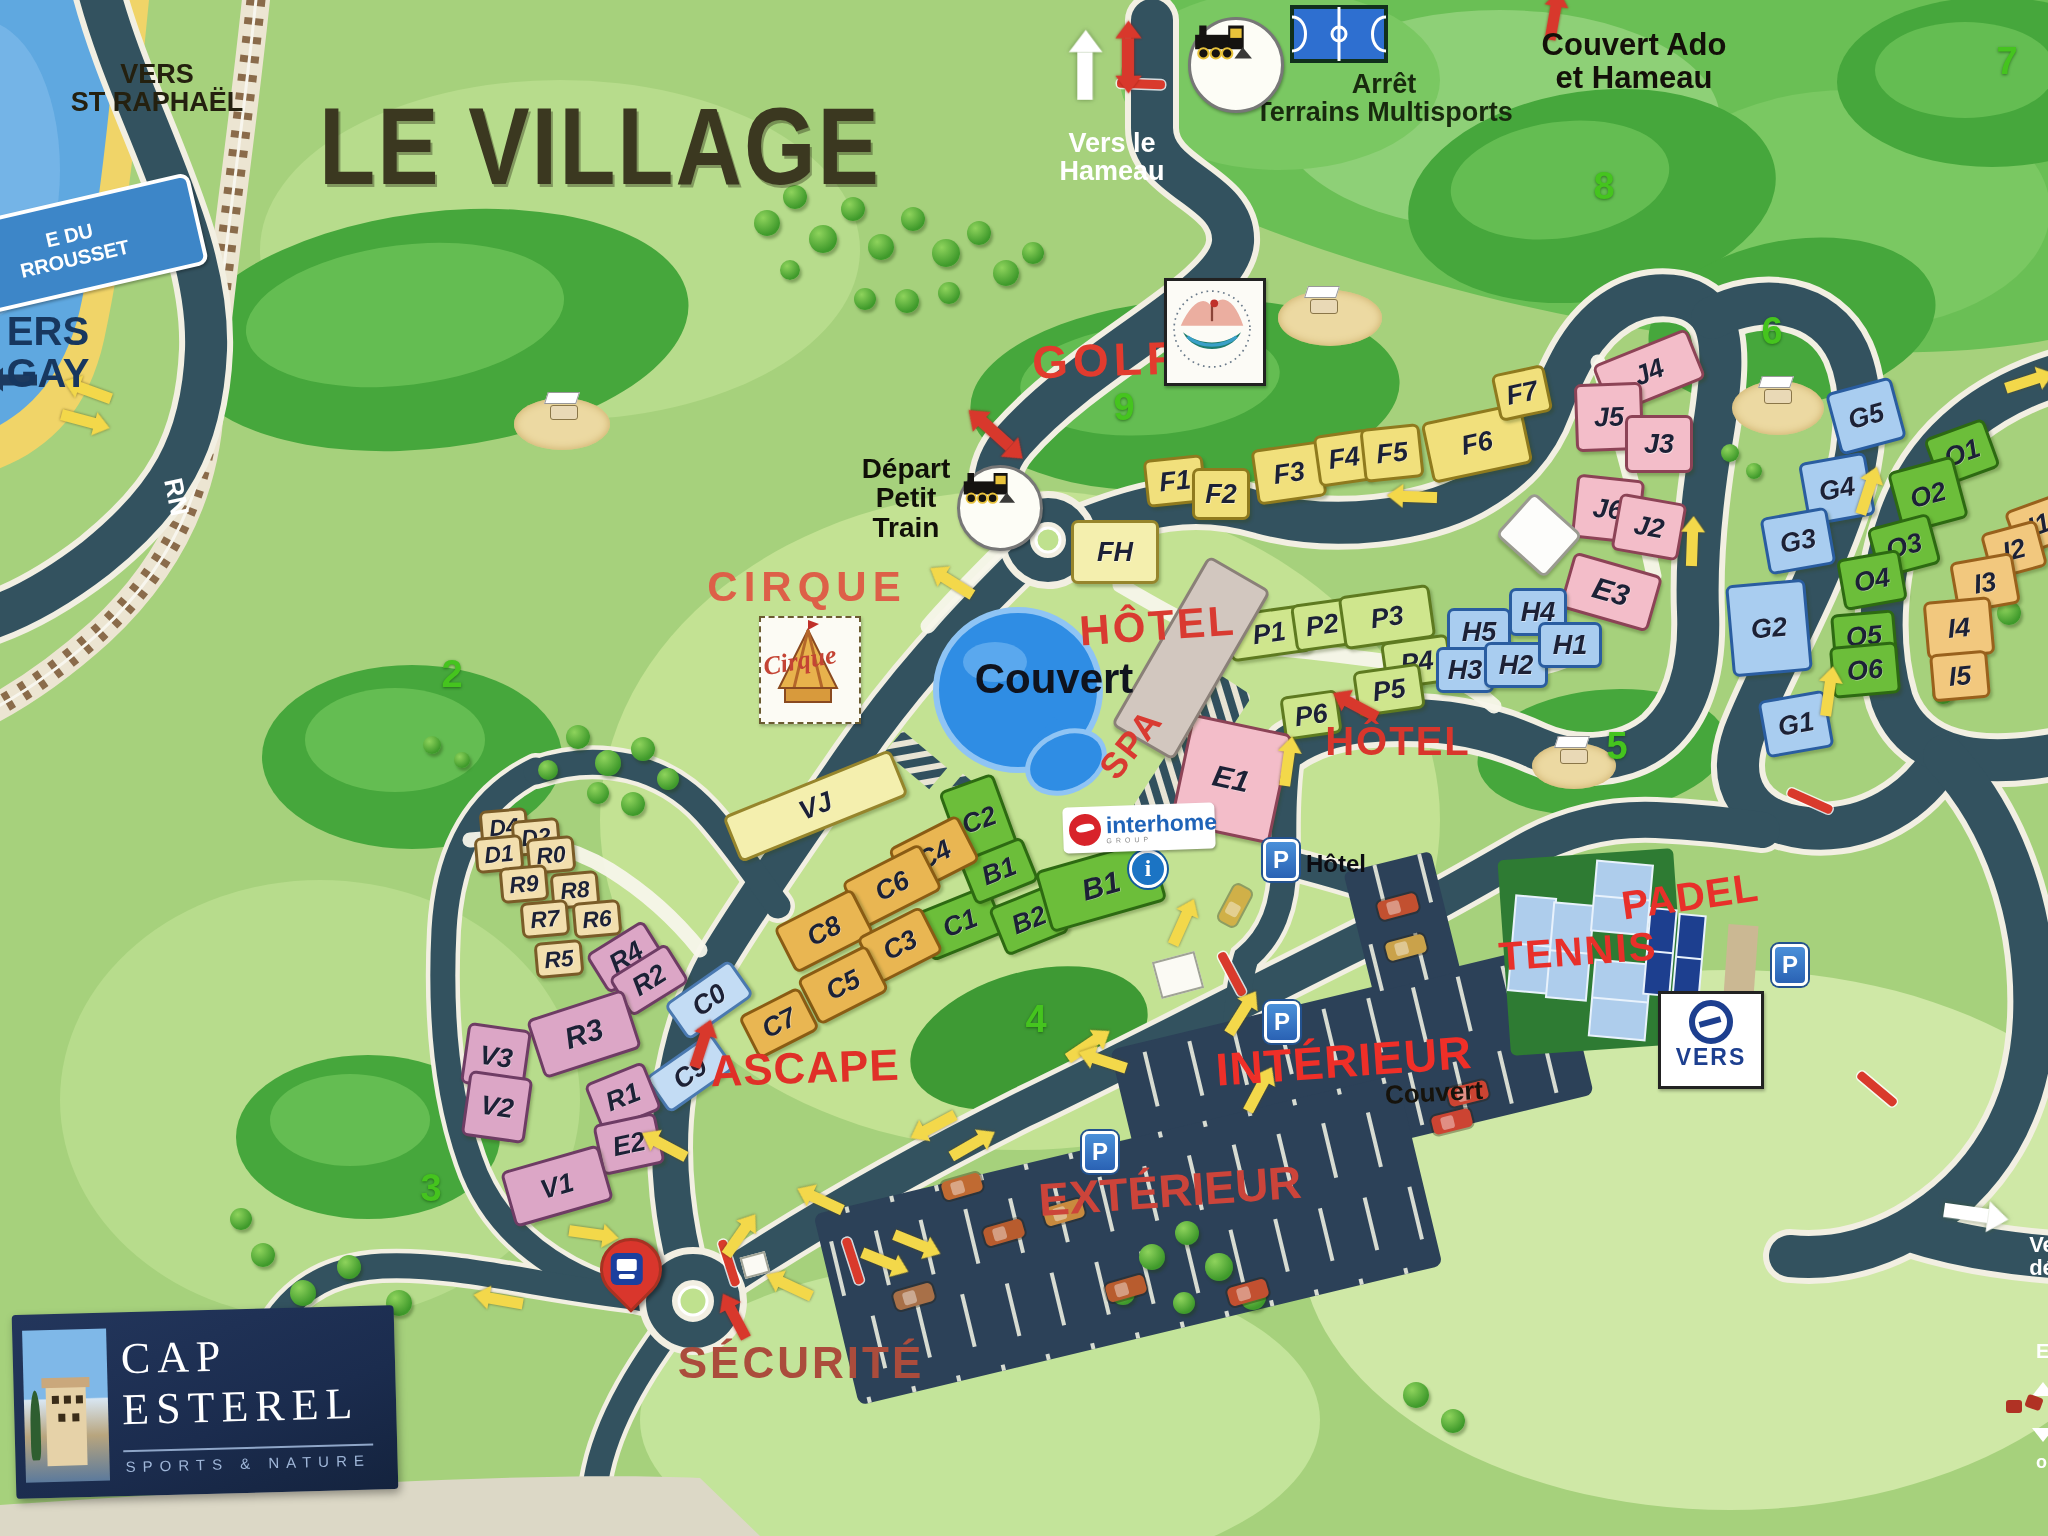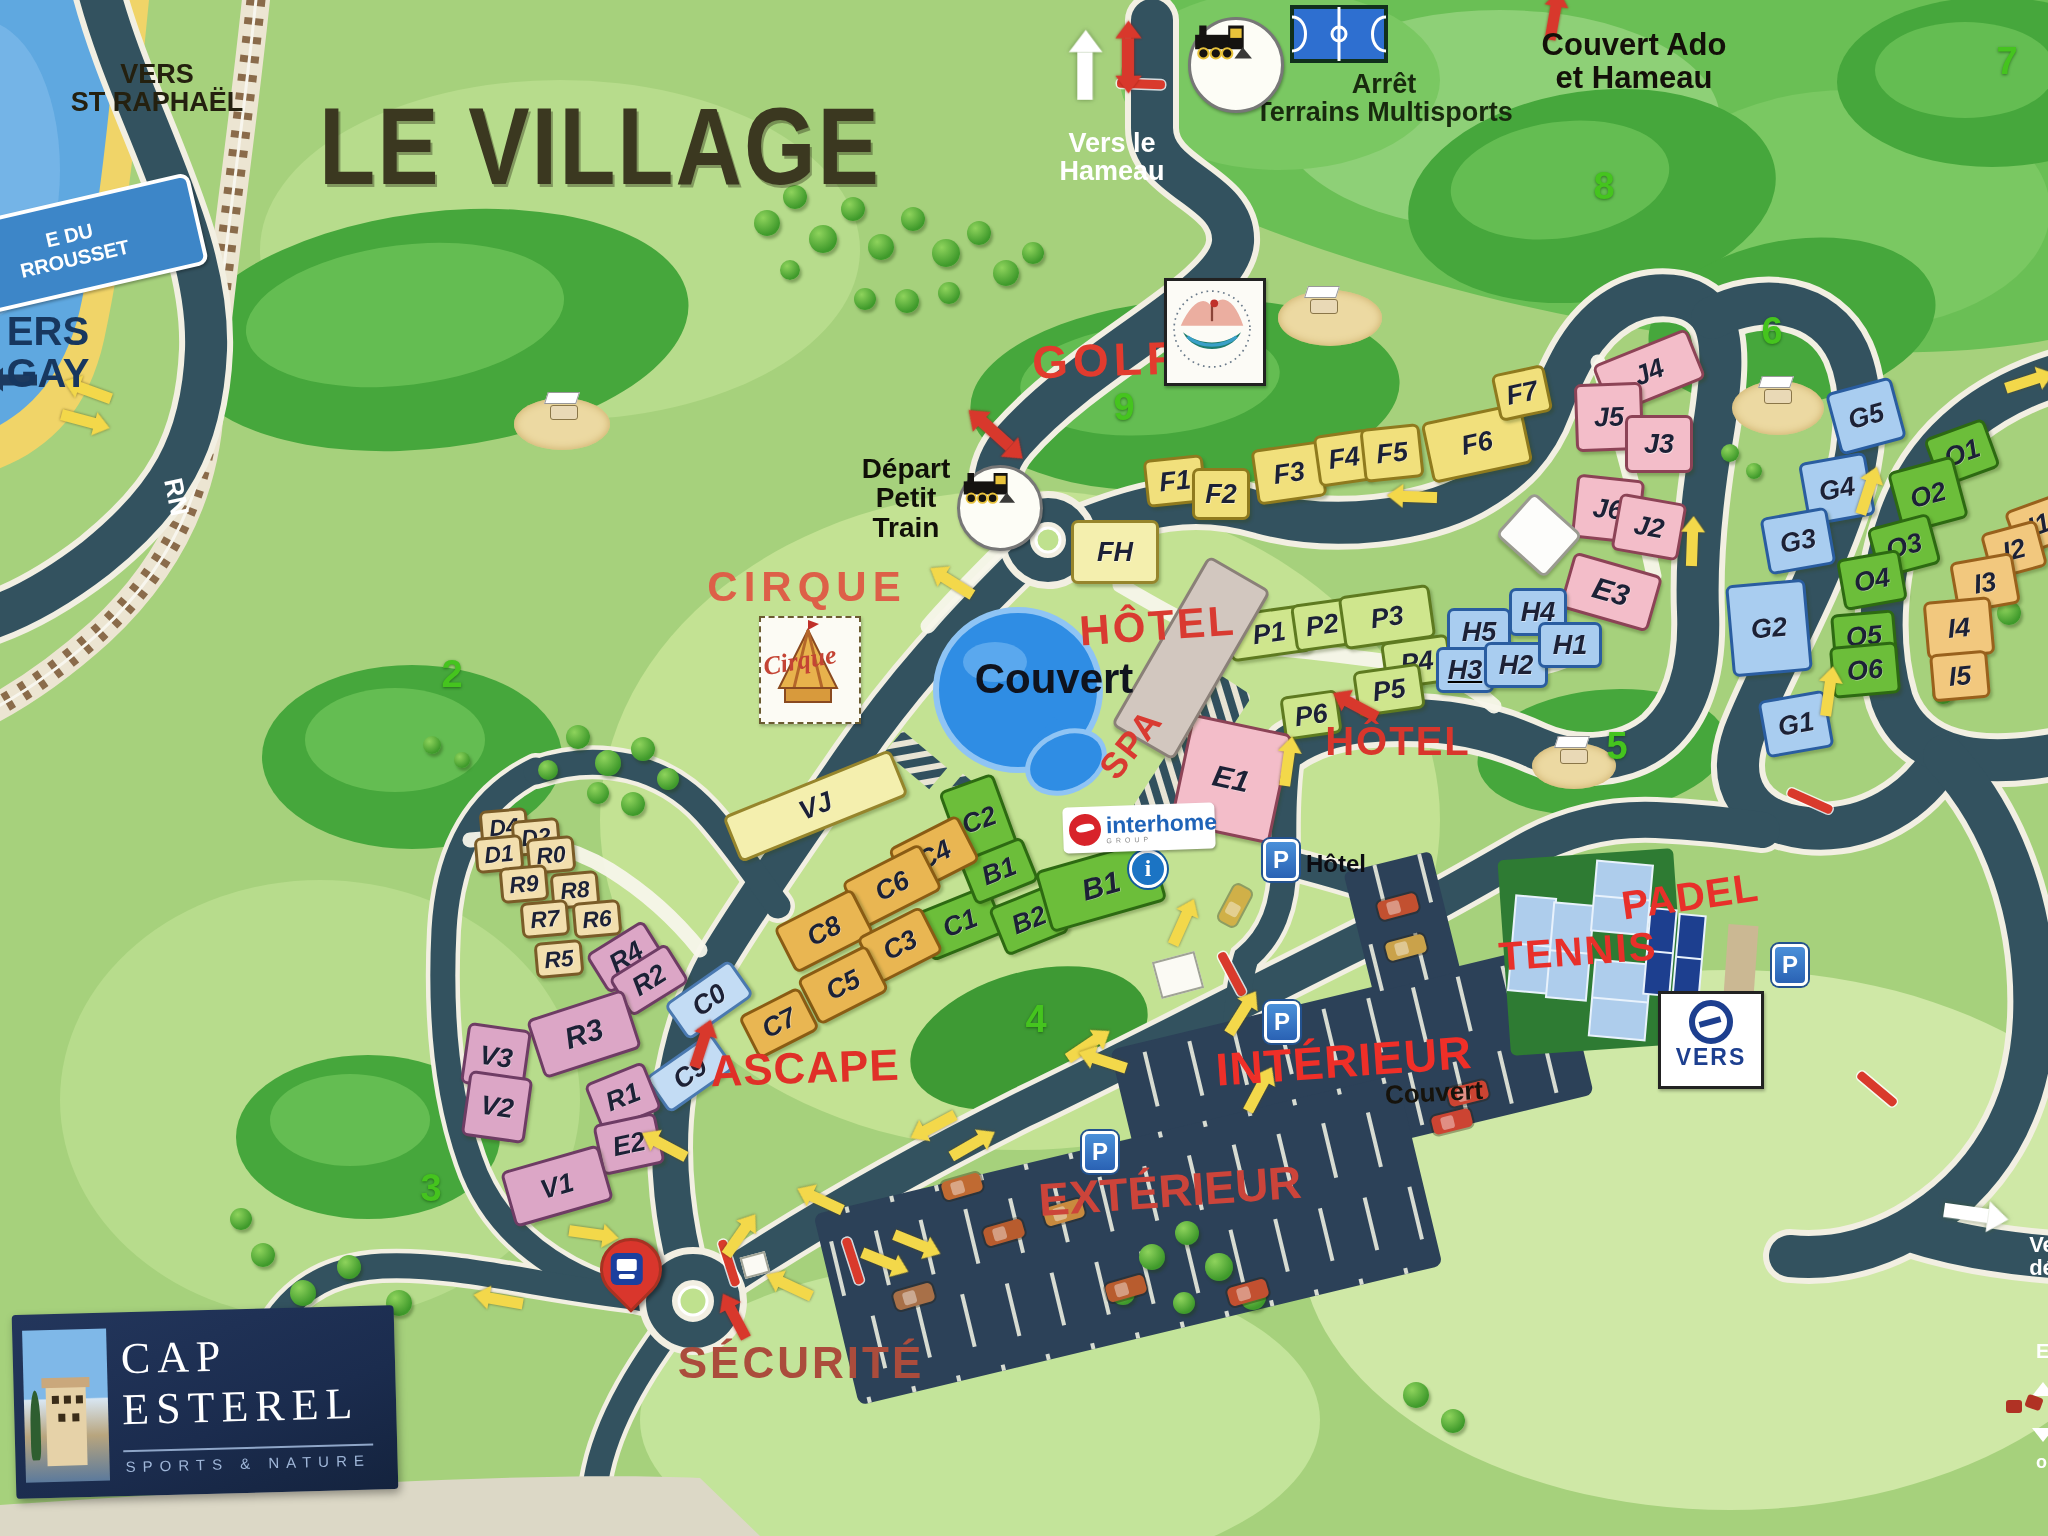--- a/index.html
+++ b/index.html
@@ -428,21 +428,21 @@
       </div>
       <div class="bldg pal-pink" style="left: 1180px; top: 723px; width: 96px; height: 106px; transform: rotate(12deg);">
         <span style="font-size: 30px;">E1</span>
       </div>
       <div class="bldg pal-blue" style="left: 1447px; top: 608px; width: 58px; height: 42px; transform: rotate(0deg);">
         <span>H5</span>
       </div>
       <div class="bldg pal-blue" style="left: 1509px; top: 588px; width: 52px; height: 42px; transform: rotate(0deg);">
         <span>H4</span>
       </div>
-      <div class="bldg pal-blue" style="left: 1436px; top: 647px; width: 52px; height: 40px; transform: rotate(0deg); text-decoration: underline;">
+      <div class="bldg pal-blue" style="left: 1436px; top: 647px; width: 52px; height: 40px; transform: rotate(0deg);">
         <span>H3</span>
       </div>
       <div class="bldg pal-blue" style="left: 1484px; top: 642px; width: 58px; height: 40px; transform: rotate(0deg);">
         <span>H2</span>
       </div>
       <div class="bldg pal-blue" style="left: 1538px; top: 622px; width: 58px; height: 40px; transform: rotate(0deg);">
         <span>H1</span>
       </div>
       <div class="bldg pal-blue" style="left: 1832px; top: 384px; width: 62px; height: 58px; transform: rotate(-15deg);">
         <span>G5</span>

